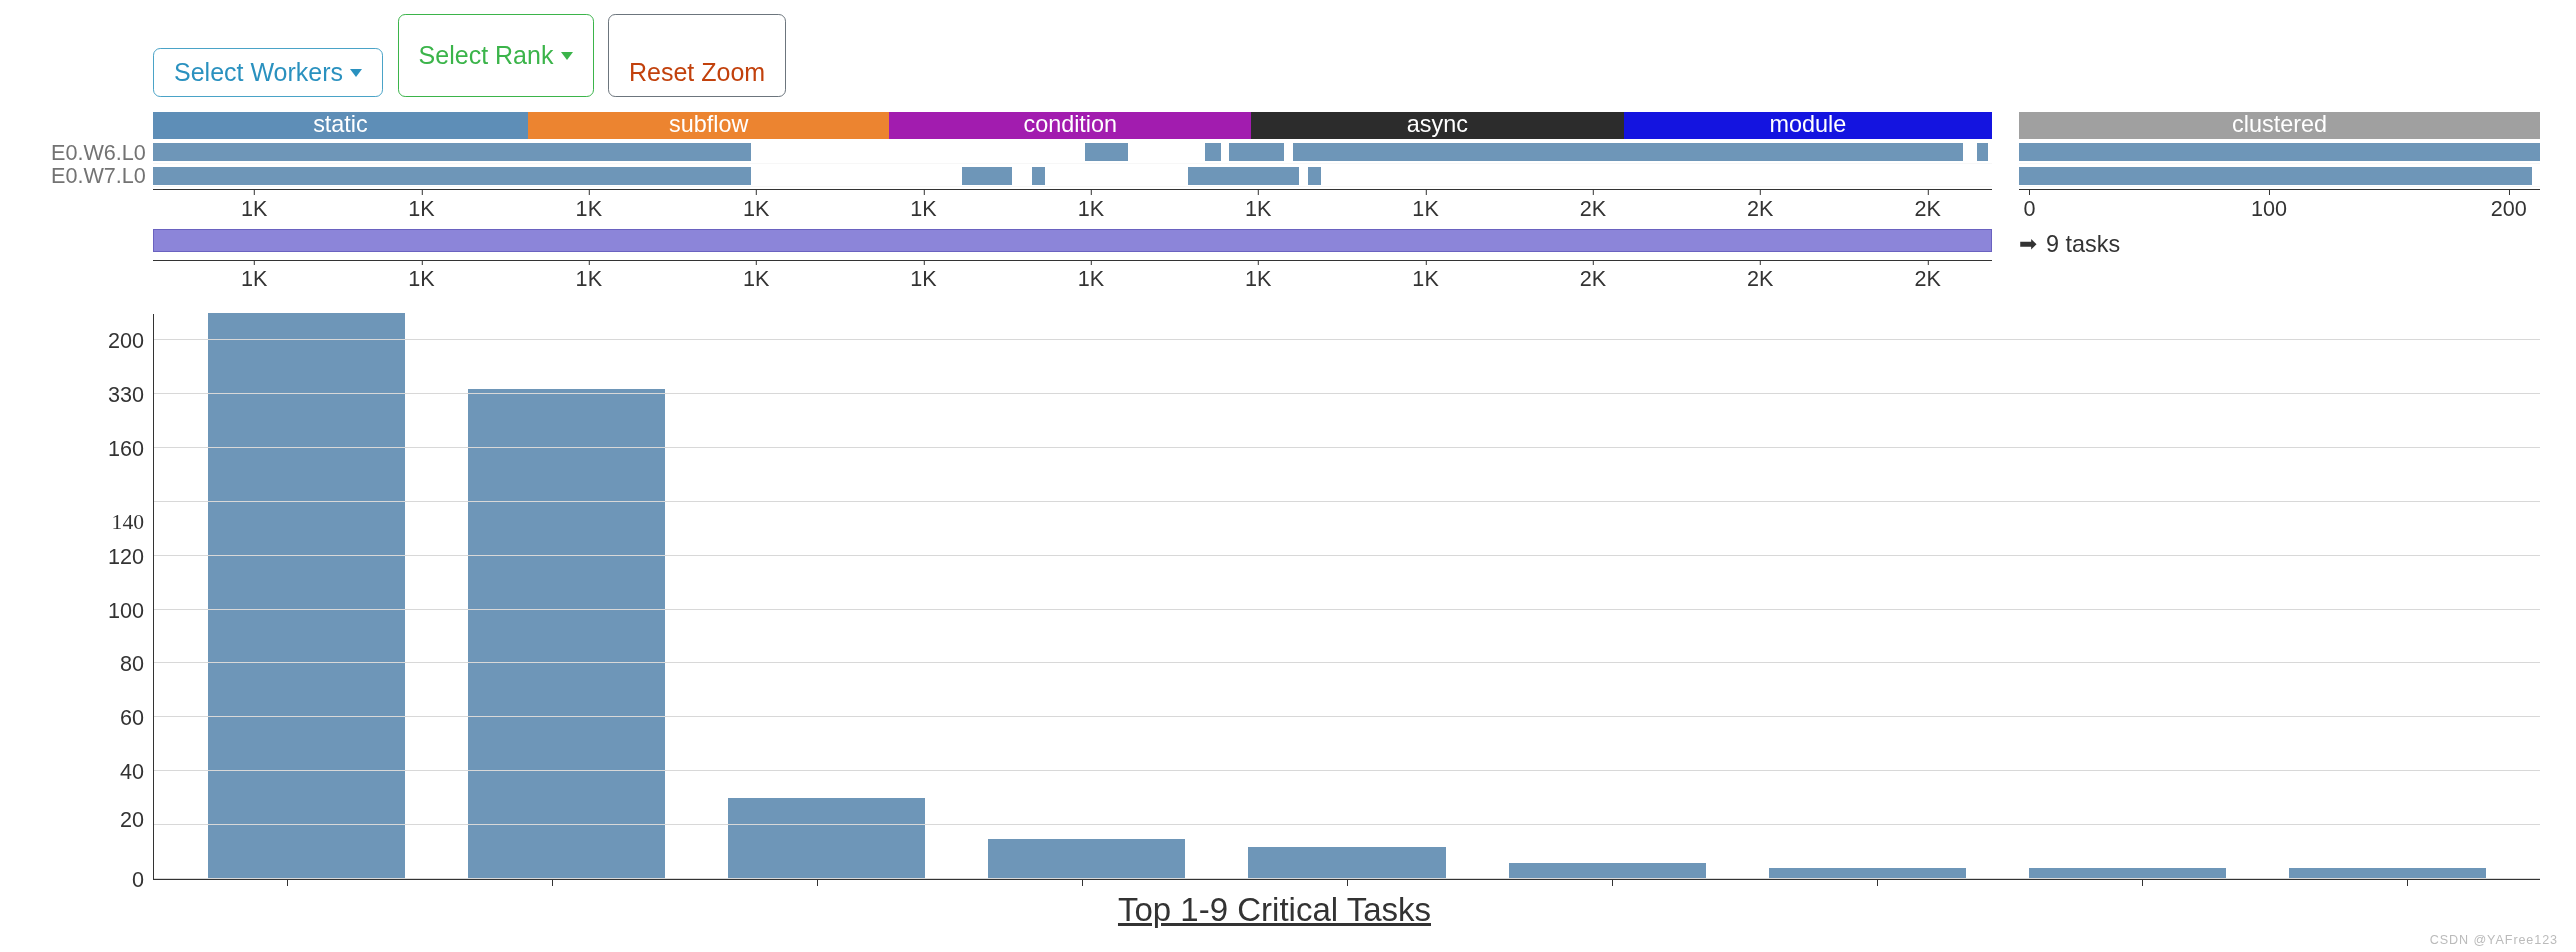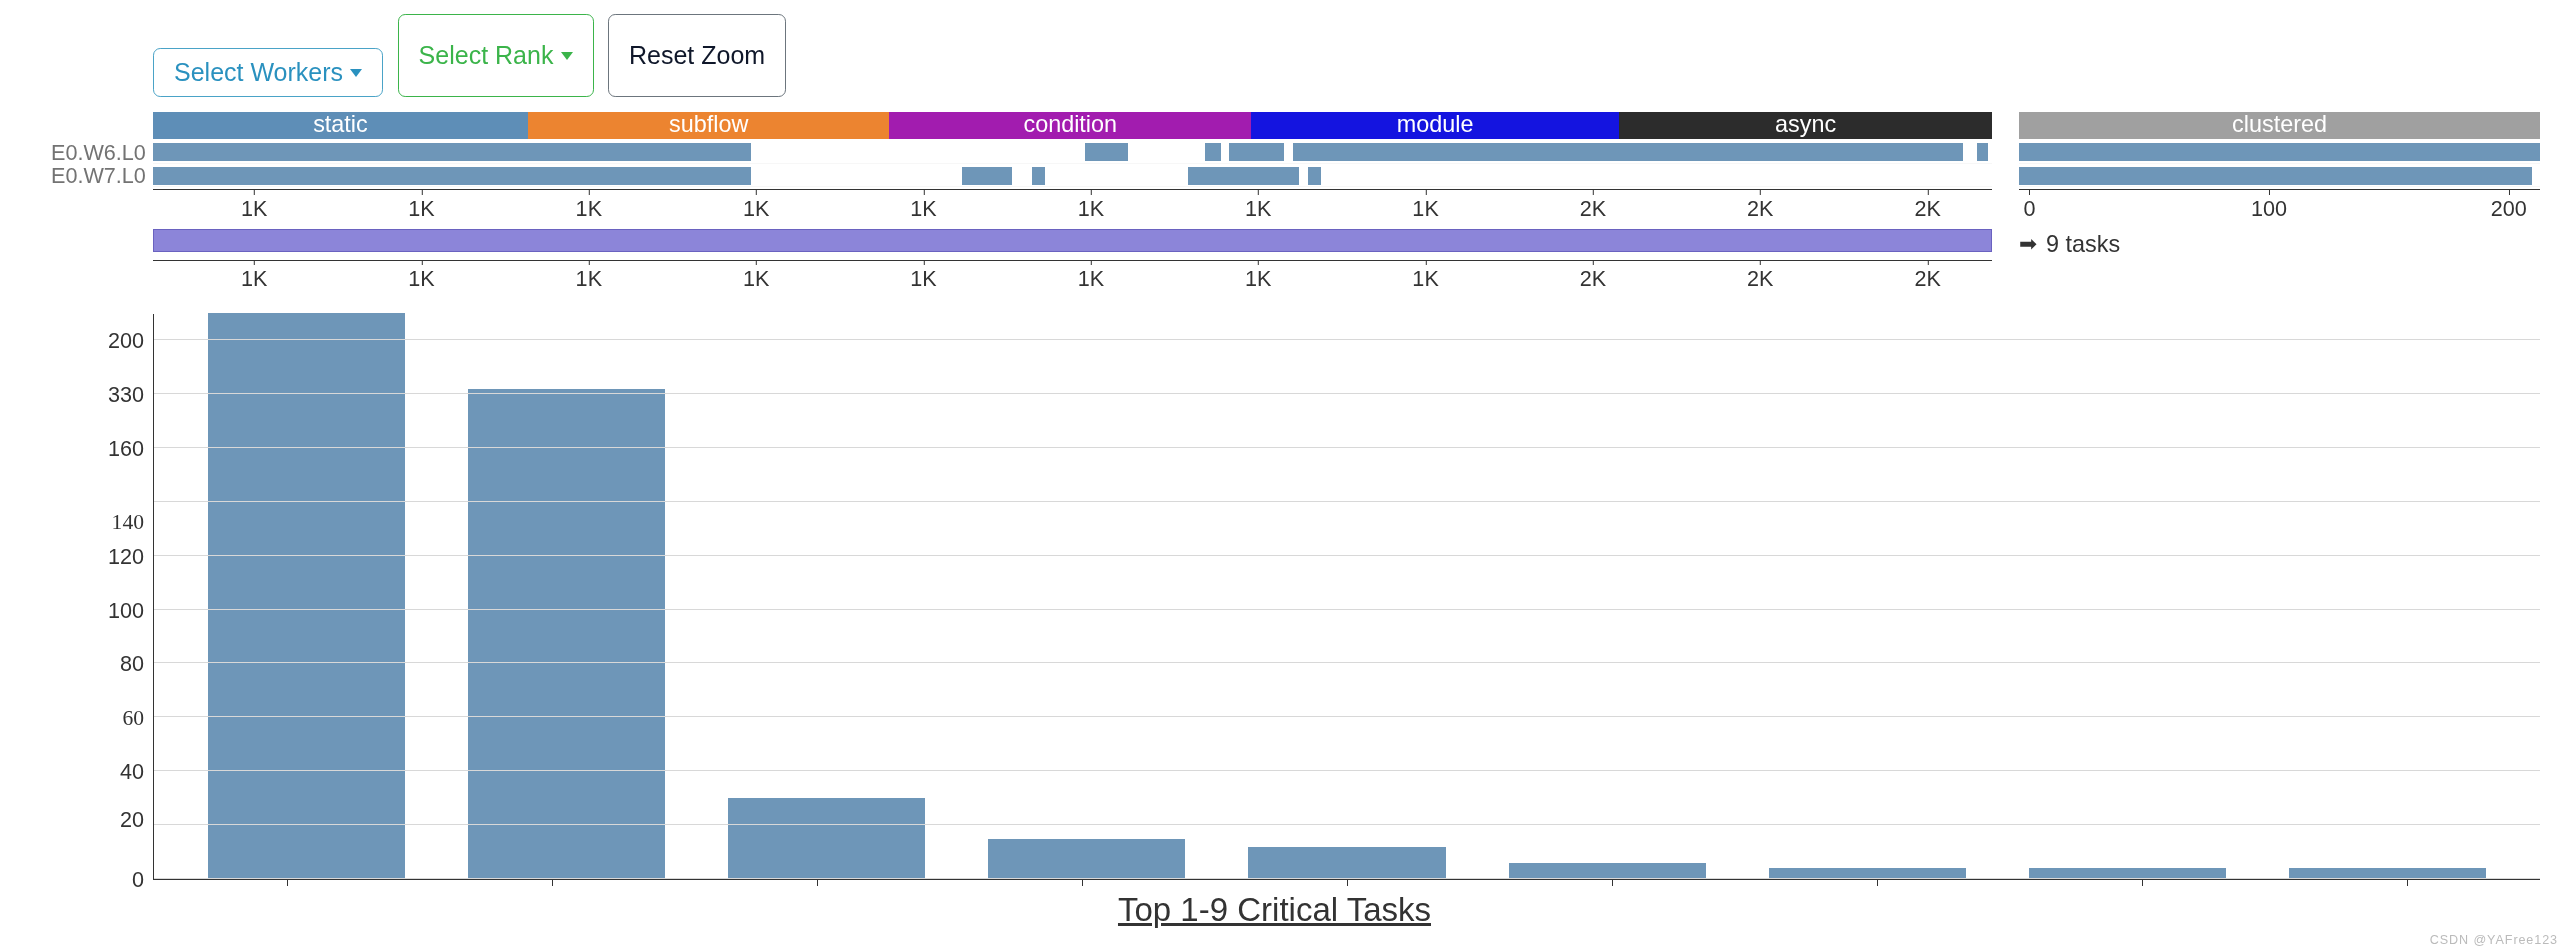--- a/index.html
+++ b/index.html
@@ -3,21 +3,21 @@
   <meta charset="utf-8">
   <style>
     * { box-sizing: border-box; margin: 0; padding: 0; }
     body { font-family: -apple-system, BlinkMacSystemFont, "Segoe UI", Helvetica, Arial, sans-serif; background: #fff; font-size: 12.6px; color: #333; }
     .container { width: 2576px; padding: 9px 36px 9px 9px; }
 
     .toolbar { display: flex; gap: 14.4px; padding: 5.4px 0 14.4px 144px; }
     .btn { display: inline-flex; align-items: center; gap: 7.2px; padding: 9px 20px; font-size: 25px; border-radius: 7.2px; background: #fff; cursor: pointer; border: 1.8px solid; }
     .btn-workers { border-color: #4aa3c7; color: #2a91bf; margin-top: 34px; }
     .btn-rank { border-color: #3bb44a; color: #3bb44a; }
-    .btn-reset { border-color: #6c757d; color: #0f172a; }
+    .btn-reset { border-color: #6c757d; color: #c2410c; align-items: flex-end; }
     .caret { width: 0; height: 0; border-left: 6.3px solid transparent; border-right: 6.3px solid transparent; border-top: 8px solid currentColor; }
 
     .section { display: flex; align-items: flex-start; margin-bottom: 2px; }
     .lane-labels { width: 144px; text-align: right; padding-right: 7.2px; font-size: 21.6px; color: #737373; line-height: 23.4px; }
     .lane-labels div { height: 23.4px; }
     .main-area { flex: 1; position: relative; }
     .right-area { width: 521px; margin-left: 27px; }
 
     .legend-row { display: flex; width: 100%; }
     .legend-item { text-align: center; color: #fff; font-size: 23.4px; padding: 0 0 1.8px; line-height: 25px; }
@@ -71,22 +71,22 @@
     </button>
   </div>
 
   <div class="section">
     <div class="lane-labels"></div>
     <div class="main-area" style="display:flex;">
       <div class="legend-row" id="legend-main">
           <div class="legend-item leg-static" style="width: 20.3837%;">static</div>
           <div class="legend-item leg-subflow" style="width: 19.6643%;">subflow</div>
           <div class="legend-item leg-condition" style="width: 19.6643%;">condition</div>
+          <div class="legend-item leg-async" style="width: 20.2638%;">async</div>
           <div class="legend-item leg-module" style="width: 20.024%;">module</div>
-          <div class="legend-item leg-async" style="width: 20.2638%;">async</div>
         </div>
     </div>
     <div class="right-area">
       <div class="legend-row" id="legend-right">
           <div class="legend-item leg-clustered" style="width: 100%;">clustered</div>
         </div>
     </div>
   </div>
 
   <div class="section">
@@ -178,21 +178,21 @@
         </div>
     </div>
     <div class="right-area"></div>
   </div>
 
   <div class="chart-wrap">
     <div class="y-axis-col" id="yaxis" style="height: 566px;">
         <div class="y-tick" style="bottom: 0px;">0</div>
         <div class="y-tick" style="bottom: 60px;">20</div>
         <div class="y-tick" style="bottom: 108px;">40</div>
-        <div class="y-tick" style="bottom: 162px; font-family: Liberation Serif, serif;">60</div>
+        <div class="y-tick" style="bottom: 162px;">60</div>
         <div class="y-tick" style="bottom: 216px;">80</div>
         <div class="y-tick" style="bottom: 269px;">100</div>
         <div class="y-tick" style="bottom: 323px;">120</div>
         <div class="y-tick" style="bottom: 358px; font-family: Liberation Serif, serif;">140</div>
         <div class="y-tick" style="bottom: 431px;">160</div>
         <div class="y-tick" style="bottom: 485px;">330</div>
         <div class="y-tick" style="bottom: 539px;">200</div>
       </div>
     <div class="plot-col" id="plot" style="height:566px;">
       <div class="bars-row" id="bars">

